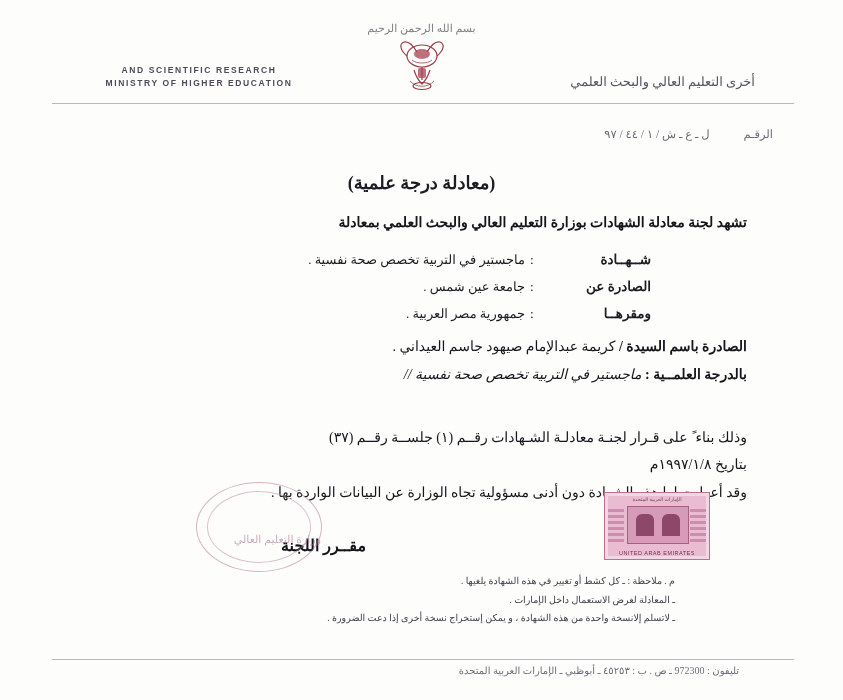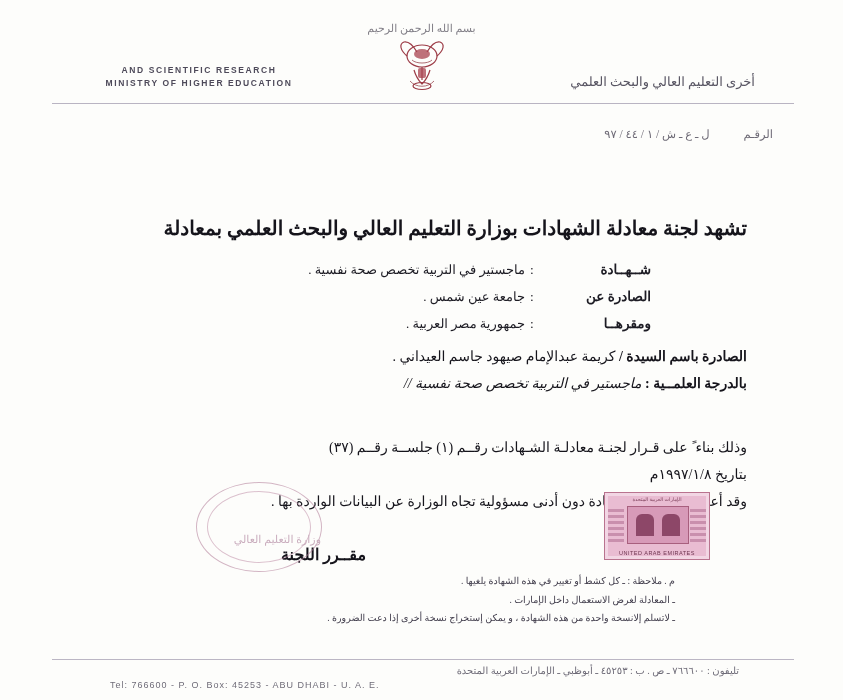--- a/index.html
+++ b/index.html
@@ -108,21 +108,21 @@
   
   .body-wrap {
     position: absolute;
     top: 212px;
     left: 60px;
     width: 723px;
     direction: rtl;
     text-align: right;
   }
   .intro {
-    font-size: 20px;
+    font-size: 14px;
     font-weight: bold;
     color: #15141b;
     line-height: 1.6;
     margin: 0 0 12px 0;
     padding-right: 36px;
   }
   .fields { margin: 0; padding: 0 132px 0 0; }
   .field-row {
     display: flex;
     flex-direction: row;
@@ -372,20 +372,21 @@
 
   <div class="rule"></div>
 
   <div class="refblock">
     <span class="row">
       <span class="lbl">الرقـم</span>
       <span class="val">ل ـ ع ـ ش / ١ / ٤٤ / ٩٧</span>
     </span>
   </div>
 
+  <div class="doc-title">(معادلة درجة علمية)</div>
 
   <div class="body-wrap">
 
     <p class="intro">تشهد لجنة معادلة الشهادات بوزارة التعليم العالي والبحث العلمي بمعادلة</p>
 
     <div class="fields">
 
       <div class="field-row">
         <span class="f-label">شــهــادة</span>
         <span class="f-colon">:</span>
@@ -438,16 +439,15 @@
     <div class="s-bottom">UNITED ARAB EMIRATES</div>
   </div>
 
   <div class="notes">
     <div class="n-row">م . ملاحظة : ـ كل كشط أو تغيير في هذه الشهادة يلغيها .</div>
     <div class="n-row">ـ المعادلة لغرض الاستعمال داخل الإمارات .</div>
     <div class="n-row">ـ لاتسلم إلانسخة واحدة من هذه الشهادة ، و يمكن إستخراج نسخة أخرى إذا دعت الضرورة .</div>
   </div>
 
   <div class="footer-rule"></div>
-  <div class="footer-ar faint">تليفون : ٧٦٦٦٠٠ ـ ص . ب : ٤٥٢٥٣ ـ أبوظبي ـ الإمارات العربية المتحدة</div>
-  <div class="footer-en faint">Tel: 766600 - P. O. Box: 45253 - ABU DHABI - U. A. E.</div>
+  <div class="footer-ar faint">تليفون : 972300 ـ ص . ب : ٤٥٢٥٣ ـ أبوظبي ـ الإمارات العربية المتحدة</div>
 
 </div>
 
 </body></html>

